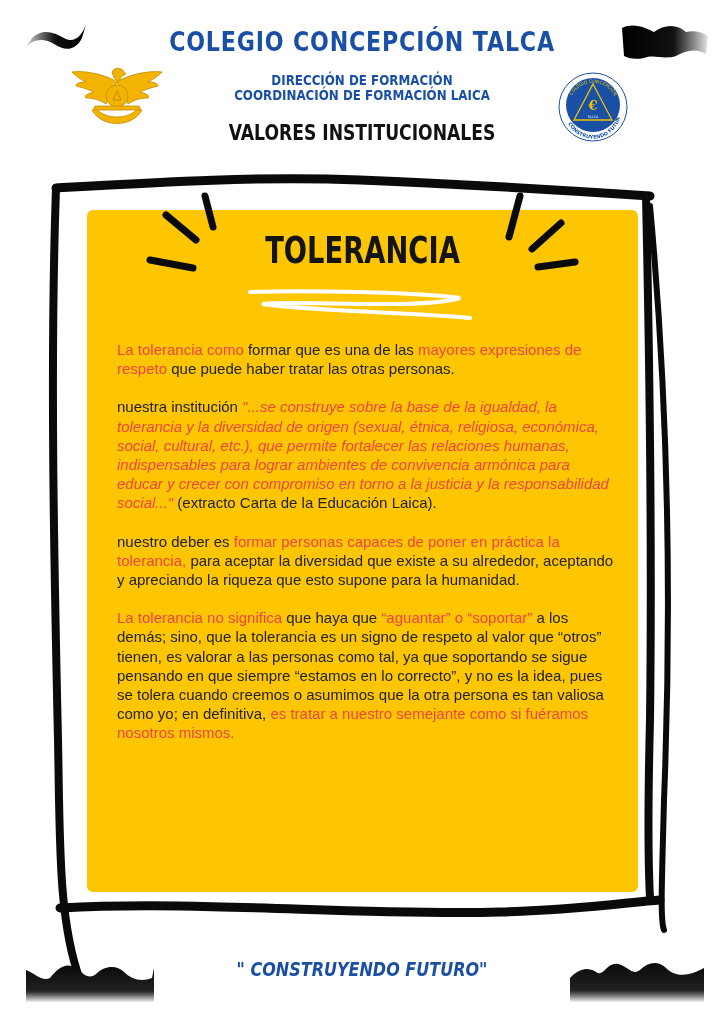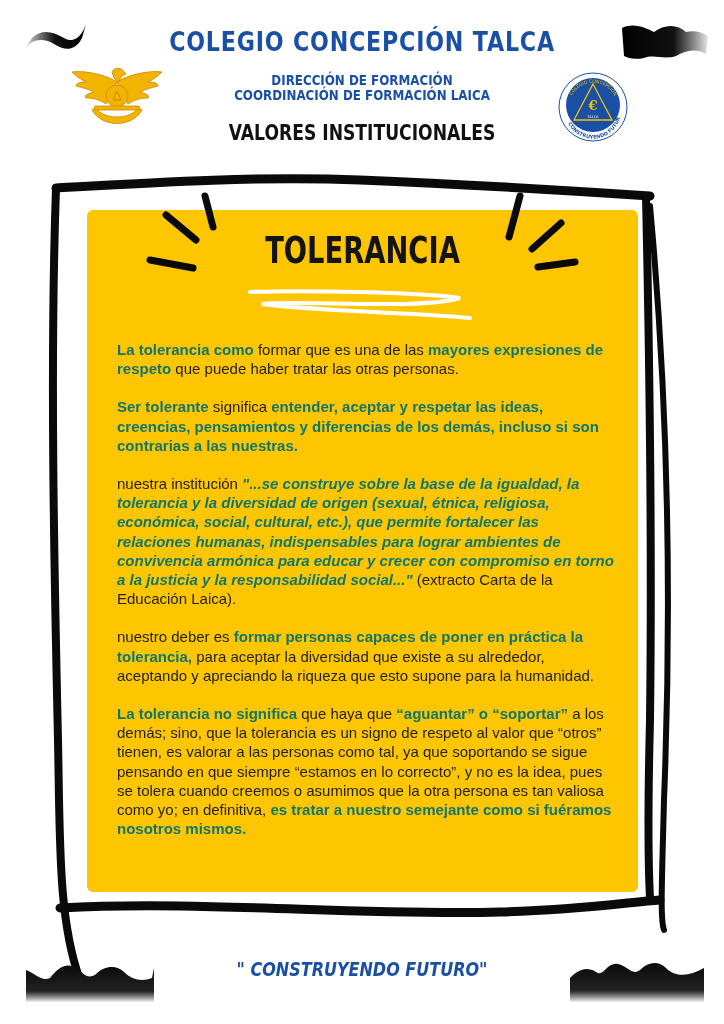--- a/index.html
+++ b/index.html
@@ -7,21 +7,21 @@
   .abs { position:absolute; }
   .school-title { left:0; width:724px; top:26px; text-align:center; color:#1a4fa6; font-family:"DejaVu Sans", sans-serif; font-weight:bold; font-size:27px; letter-spacing:1px; transform:scaleX(0.82); }
   .sub1, .sub2 { left:0; width:724px; text-align:center; color:#1a4fa6; font-family:"DejaVu Sans", sans-serif; font-weight:bold; font-size:13.5px; line-height:15px; transform:scaleX(0.88); }
   .sub1 { top:73px; }
   .sub2 { top:88px; }
   .values-title { left:0; width:724px; top:120px; text-align:center; color:#111; font-family:"DejaVu Sans", sans-serif; font-weight:bold; font-size:22px; transform:scaleX(0.78); }
   .yellow-card { left:87px; top:210px; width:551px; height:682px; background:#fec600; border-radius:6px; }
   .card-title { left:87px; width:551px; top:228px; text-align:center; color:#141414; font-family:"DejaVu Sans", sans-serif; font-weight:bold; font-size:38px; transform:scaleX(0.72); }
   .body-text { left:117px; top:340px; width:500px; color:#222; font-size:15px; line-height:19.2px; }
   .body-text p { margin:0 0 19px 0; }
-  .body-text b { font-weight:bold; color:#0f766e; }
+  .body-text b { font-weight:normal; color:#ef4444; }
   .body-text i b, .body-text b i { font-style:italic; }
   .footer-motto { left:0; width:724px; top:957px; text-align:center; color:#1a4fa6; font-family:"DejaVu Sans", sans-serif; font-style:italic; font-weight:bold; font-size:20px; transform:scaleX(0.80); }
 </style>
 </head>
 <body>
 
 <svg class="abs" style="left:20px;top:20px" width="70" height="40" viewBox="0 0 70 40">
   <defs>
       <linearGradient id="fadeL" x1="0" x2="1">
         <stop offset="0" stop-color="#000" stop-opacity="0.1"></stop>
@@ -91,21 +91,20 @@
     <line x1="538" y1="267" x2="575" y2="262"></line>
   </g>
 
   <path d="M250,292 C300,290 420,292 460,298 C420,310 300,300 262,304 C300,310 400,312 470,318" fill="none" stroke="#ffffff" stroke-width="4" stroke-linecap="round"></path>
 </svg>
 
 <div class="abs card-title">TOLERANCIA</div>
 
 <div class="abs body-text">
   <p><b>La tolerancia como</b><span> formar que es una de las </span><b>mayores expresiones de respeto</b><span> que puede haber tratar las otras personas.</span></p>
-  <p><b>Ser tolerante</b><span> significa </span><b>entender, aceptar y respetar las ideas, creencias, pensamientos y diferencias de los demás, incluso si son contrarias a las nuestras.</b></p>
   <p><span>nuestra institución </span><b><i>"...se construye sobre la base de la igualdad, la tolerancia y la diversidad de origen (sexual, étnica, religiosa, económica, social, cultural, etc.), que permite fortalecer las relaciones humanas, indispensables para lograr ambientes de convivencia armónica para educar y crecer con compromiso en torno a la justicia y la responsabilidad social..."</i></b><span> (extracto Carta de la Educación Laica).</span></p>
   <p><span>nuestro deber es </span><b>formar personas capaces de poner en práctica la tolerancia,</b><span> para aceptar la diversidad que existe a su alrededor, aceptando y apreciando la riqueza que esto supone para la humanidad.</span></p>
   <p><b>La tolerancia no significa</b><span> que haya que </span><b>“aguantar” o “soportar”</b><span> a los demás; sino, que la tolerancia es un signo de respeto al valor que “otros” tienen, es valorar a las personas como tal, ya que soportando se sigue pensando en que siempre “estamos en lo correcto”, y no es la idea, pues se tolera cuando creemos o asumimos que la otra persona es tan valiosa como yo; en definitiva, </span><b>es tratar a nuestro semejante como si fuéramos nosotros mismos.</b></p>
 </div>
 
 <svg class="abs" style="left:22px;top:962px" width="142" height="42" viewBox="0 0 142 42">
   <defs>
       <linearGradient id="fadeB" x1="0" x2="0" y1="0" y2="1">
         <stop offset="0" stop-color="#0a0a0a"></stop>
         <stop offset="0.7" stop-color="#222"></stop>

